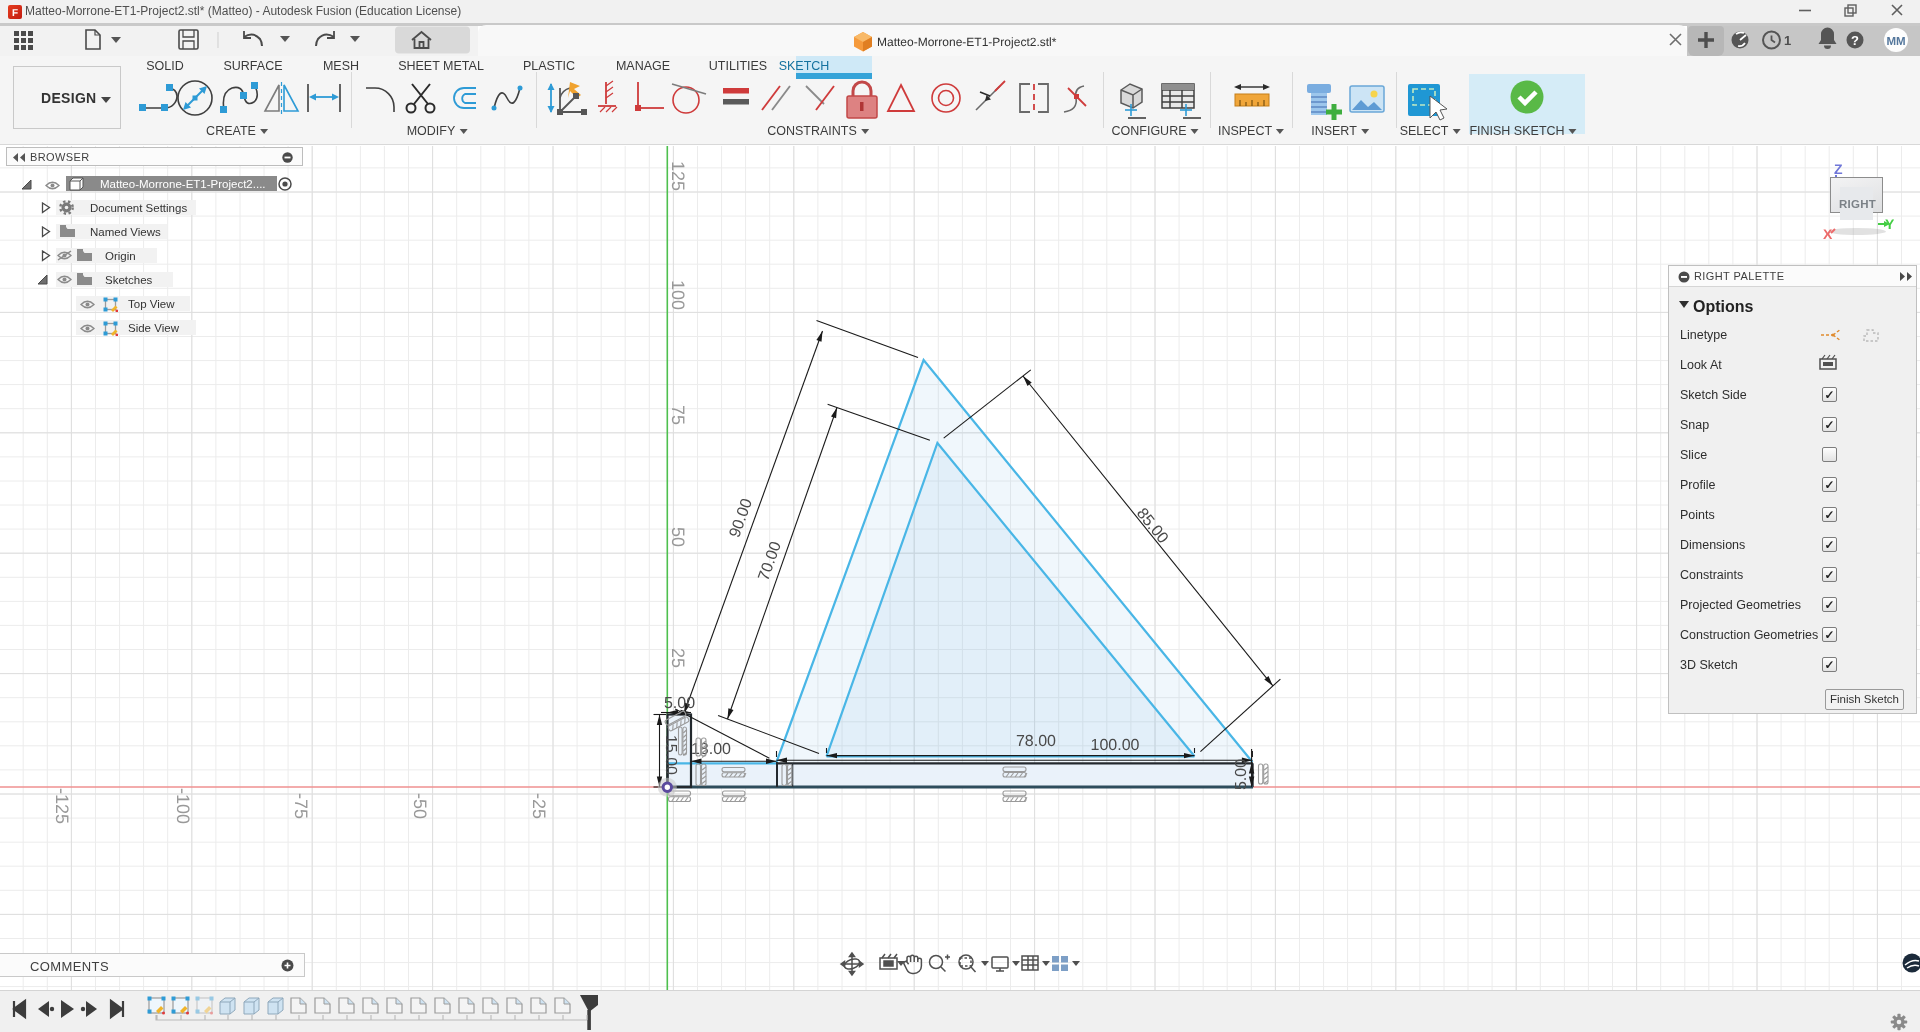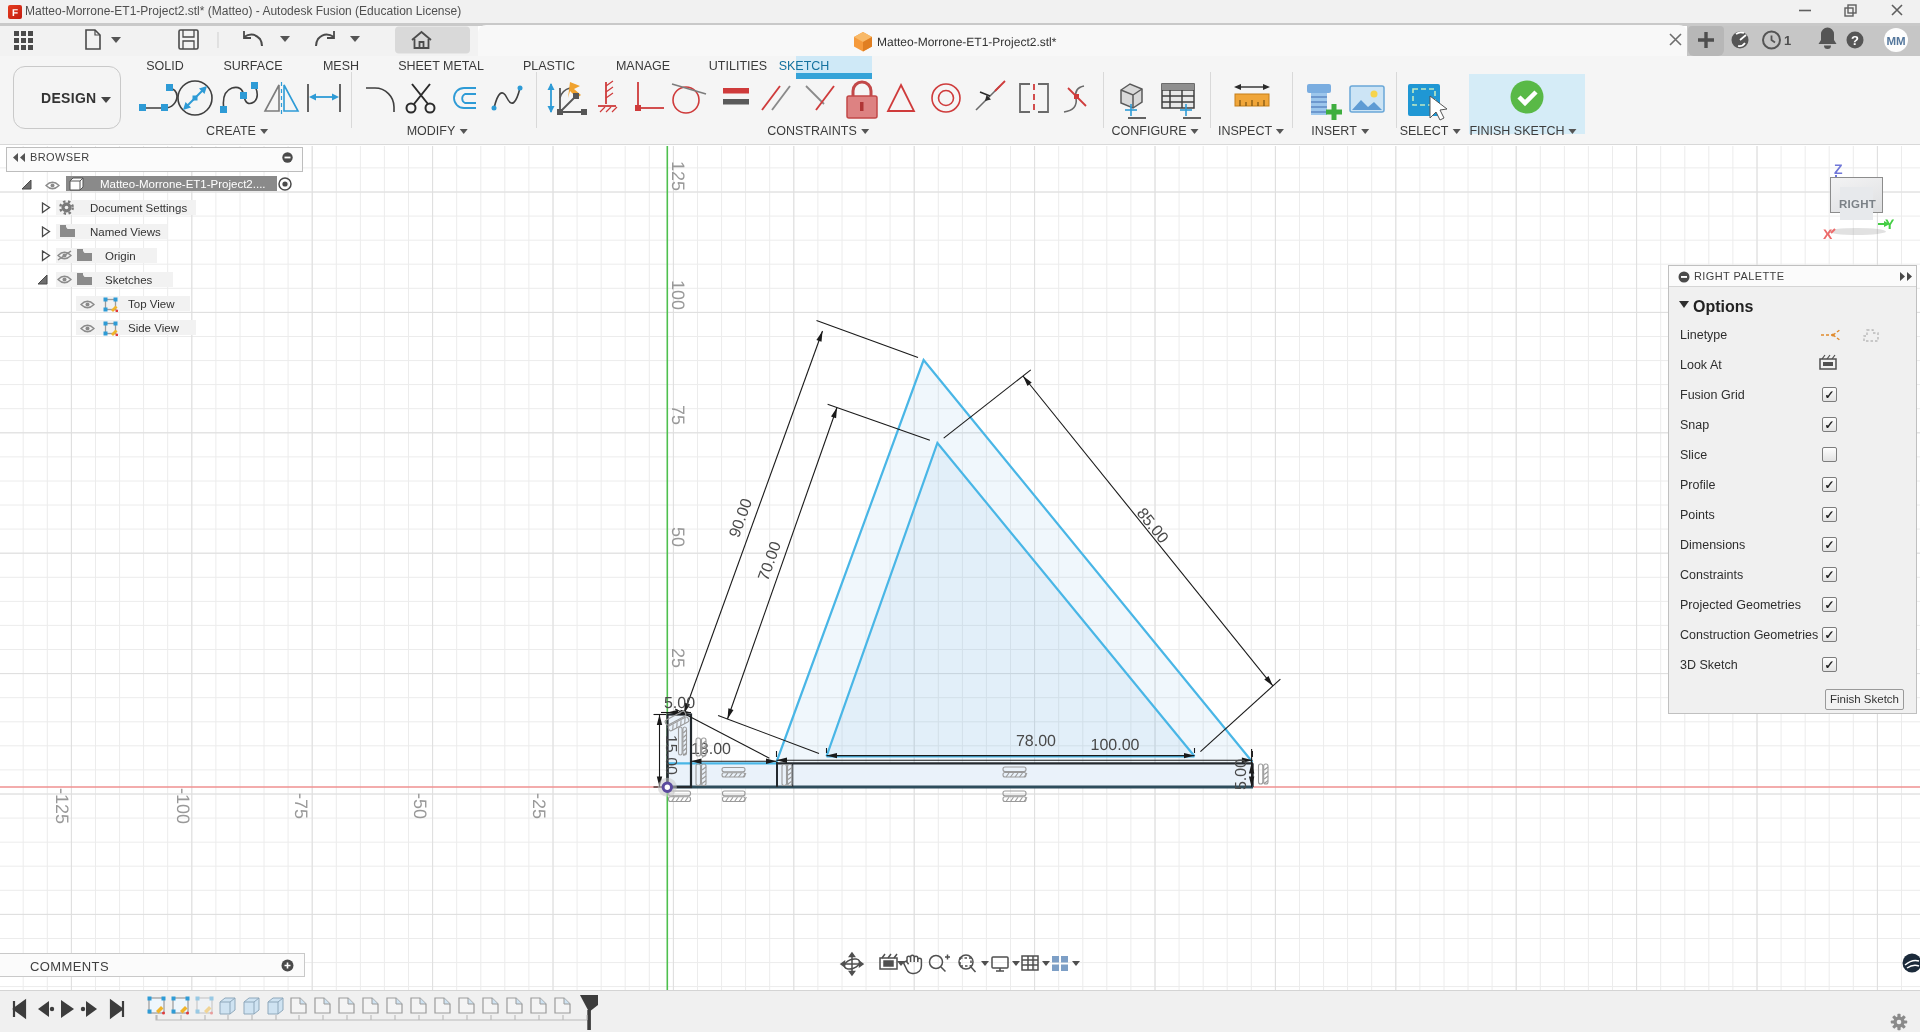--- a/index.html
+++ b/index.html
@@ -12,25 +12,25 @@
 #tabrow{position:absolute;left:1687px;top:26px;width:233px;height:30px;background:#c6c6c6;}
 #qat{position:absolute;left:0;top:26px;width:478px;height:30px;background:#f2f2f2;}
 #doctab{position:absolute;left:478px;top:25px;width:1209px;height:31px;background:#f8f8f8;border-radius:8px 8px 0 0;}
 #ribbon{position:absolute;left:0;top:56px;width:1920px;height:89px;background:#f5f5f5;border-bottom:1px solid #d8d8d8;}
 .tabl{position:absolute;top:59px;font-size:12.5px;color:#3a3a3a;transform:translateX(-50%);}
 #sketchpill{position:absolute;left:796px;top:56px;width:76px;height:23px;background:#cfe9f7;}
 #sketchul{position:absolute;left:796px;top:73px;width:76px;height:6px;background:#35a3d8;}
 #sketchlab{position:absolute;left:804px;top:59px;font-size:12.5px;color:#15729f;transform:translateX(-50%);}
 .grplab{position:absolute;z-index:3;top:124px;font-size:12.5px;color:#3c3c3c;transform:translateX(-50%);white-space:nowrap;}
 .caret{display:inline-block;width:0;height:0;border-left:4px solid transparent;border-right:4px solid transparent;border-top:5px solid #555;vertical-align:middle;margin-left:4px;}
-#designbtn{position:absolute;left:13px;top:66px;width:108px;height:63px;border:1px solid #c9c9c9;border-radius:12px;background:#f4f4f4;}
+#designbtn{position:absolute;left:13px;top:66px;width:108px;height:63px;border:1px solid #c9c9c9;border-radius:0;background:#f4f4f4;}
 #designbtn span{position:absolute;left:27px;top:23px;font-size:14px;font-weight:bold;color:#333;letter-spacing:.3px;}
 .sep{position:absolute;top:72px;width:1px;height:56px;background:#d9d9d9;}
 #finishbg{position:absolute;left:1469px;top:74px;width:116px;height:60px;background:#d5ecf7;}
-#browser{position:absolute;left:6px;top:147px;width:297px;height:25px;background:#fbfbfb;border:1px solid #bdbdbd;}
+#browser{position:absolute;left:6px;top:147px;width:297px;height:19px;background:#fbfbfb;border:1px solid #bdbdbd;}
 .panhead{font-size:11px;color:#3f3f3f;letter-spacing:.4px;}
 .brow{position:absolute;height:15px;font-size:11.5px;color:#333;white-space:nowrap;}
 .brbg{position:absolute;background:#f2f2f2;height:15px;}
 #palette{position:absolute;z-index:10;left:1668px;top:265px;width:249px;height:449px;background:#f0f0f0;border:1px solid #c0c0c0;}
 #palhead{position:absolute;left:0;top:0;width:247px;height:21px;background:#fbfbfb;border-bottom:1px solid #d5d5d5;}
 .prow{position:absolute;left:11px;font-size:12.5px;color:#2e2e2e;}
 .pchk{position:absolute;left:153px;width:15px;height:15px;border:1px solid #7d7d7d;border-radius:2px;background:linear-gradient(#fefefe,#e2e2e2);font-size:12px;font-weight:bold;color:#222;text-align:center;line-height:14px;}
 #finishbtn{position:absolute;left:156px;top:423px;width:79px;height:21px;background:#f2f2f2;border:1px solid #9a9a9a;border-radius:2px;font-size:11.5px;color:#333;text-align:center;line-height:19px;}
 #comments{position:absolute;left:0px;top:953px;width:305px;height:24px;background:#fbfbfb;border:1px solid #c9c9c9;border-left:none;}
 #timeline{position:absolute;left:0;top:990px;width:1920px;height:42px;background:#f0f0f0;border-top:1px solid #d4d4d4;}
@@ -418,21 +418,21 @@
       <svg class="abs" style="left:230px;top:5px" width="14" height="11">
         <path d="M1 1 v9 l5 -4.5 z M8 1 v9 l5 -4.5 z" fill="#4a4a4a"></path>
       </svg>
     </div>
     <svg class="abs" style="left:10px;top:34px" width="11" height="9">
       <path d="M0 1 h10 l-5 7 z" fill="#2e2e2e"></path>
     </svg>
     <div style="position:absolute;left:24px;top:32px;font-size:16px;font-weight:bold;color:#222">Options</div>
     <div class="prow" style="top:62px">Linetype</div>
     <div class="prow" style="top:92px">Look At</div>
-    <div class="prow" style="top:122px">Fusion Grid</div>
+    <div class="prow" style="top:122px">Sketch Side</div>
     <div class="pchk" style="top:121px">✓</div>
     <div class="prow" style="top:152px">Snap</div>
     <div class="pchk" style="top:151px">✓</div>
     <div class="prow" style="top:182px">Slice</div>
     <div class="pchk" style="top:181px"></div>
     <div class="prow" style="top:212px">Profile</div>
     <div class="pchk" style="top:211px">✓</div>
     <div class="prow" style="top:242px">Points</div>
     <div class="pchk" style="top:241px">✓</div>
     <div class="prow" style="top:272px">Dimensions</div>

